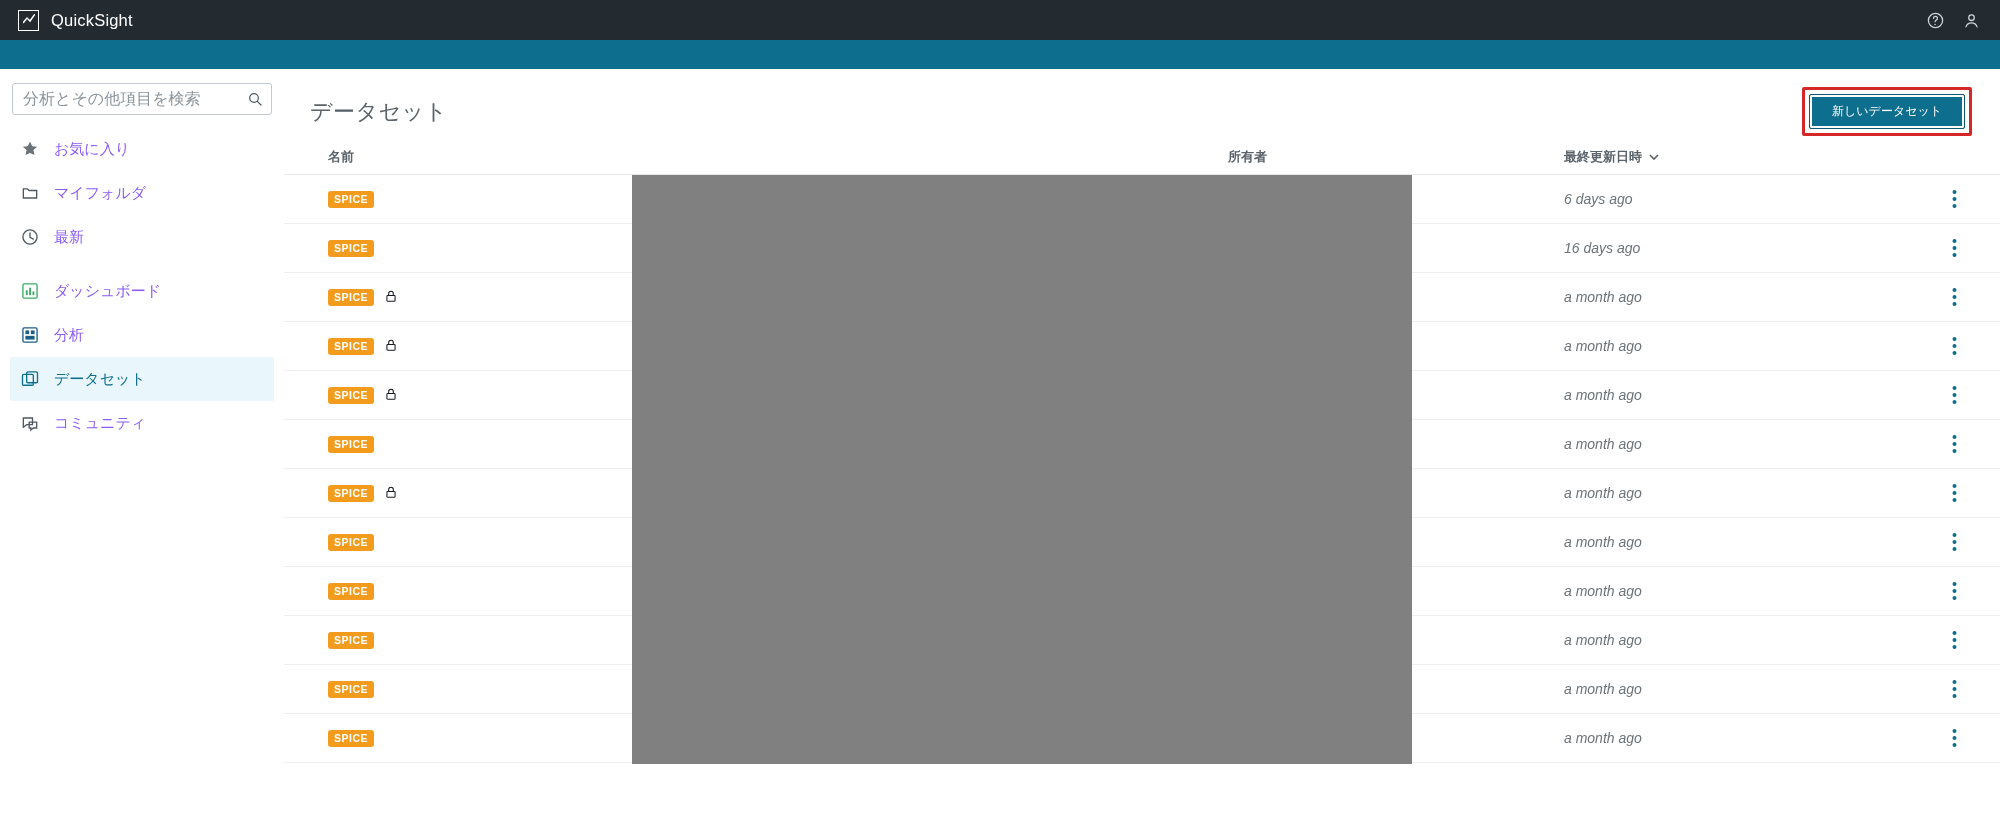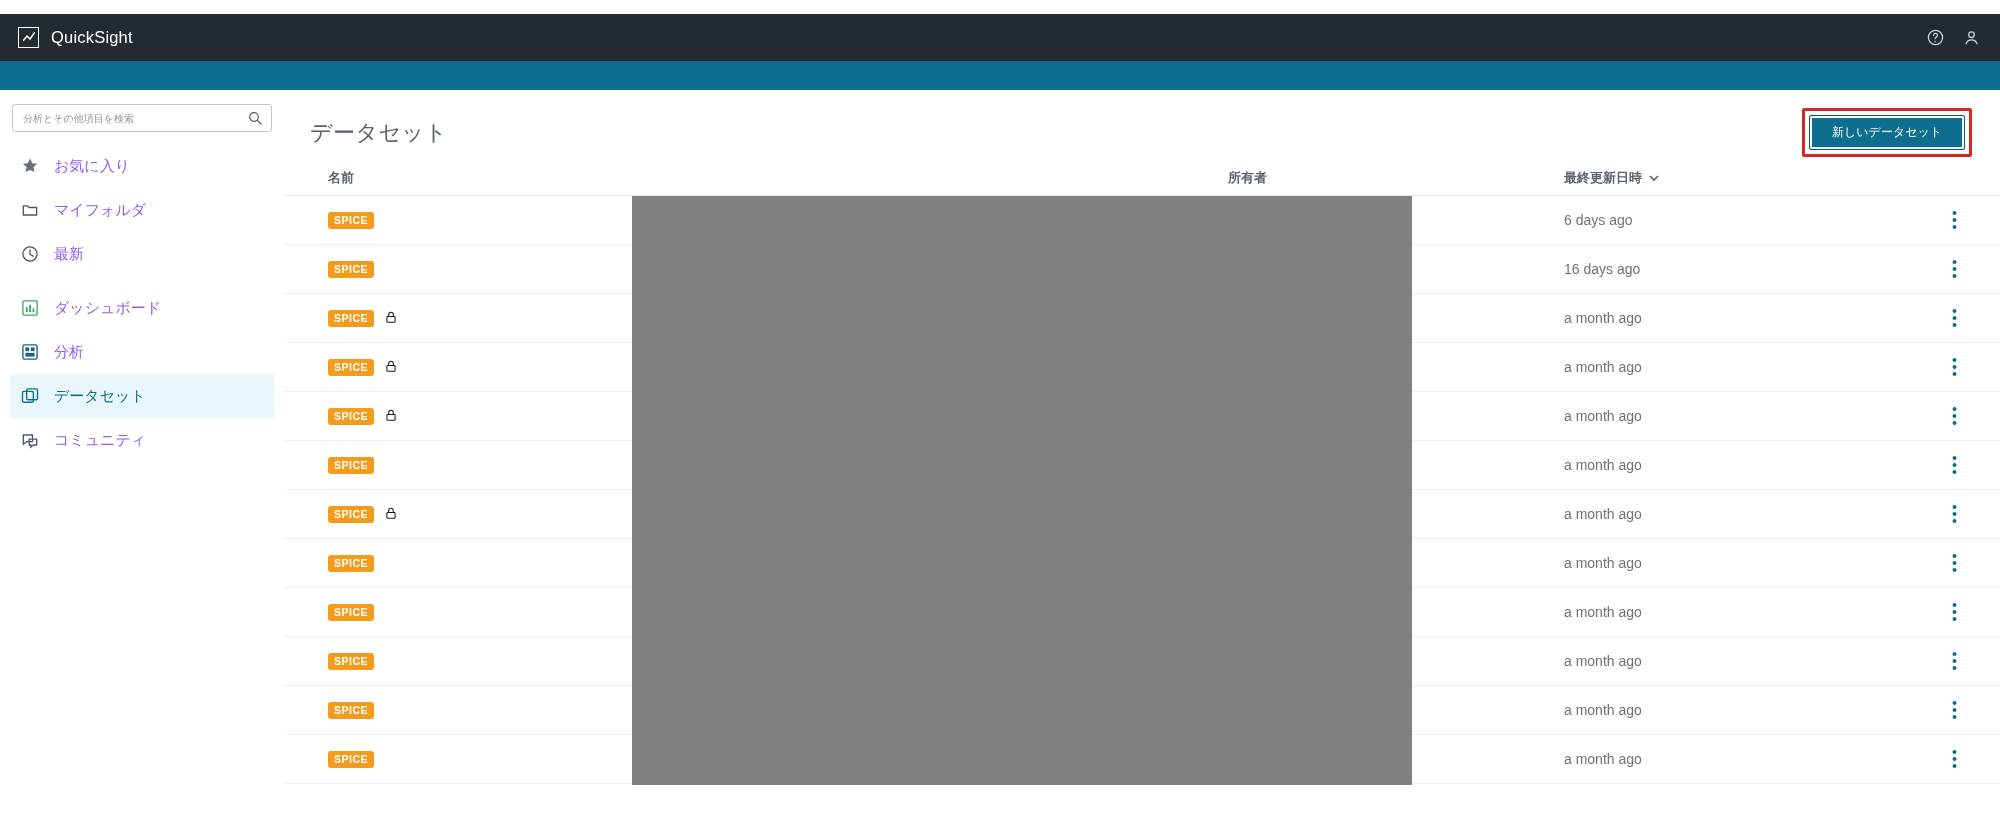--- a/index.html
+++ b/index.html
@@ -1,35 +1,35 @@
 <!DOCTYPE html>
 <html><head>
 <meta charset="utf-8">
 <style>
   * { box-sizing: border-box; }
   html, body { margin:0; padding:0; height:100%; font-family:"Amazon Ember","Helvetica Neue",Arial,"Hiragino Kaku Gothic ProN","Meiryo",sans-serif; font-size:13.5px; color:#16191f; }
   body { width:2000px; height:825px; overflow:hidden; background:#fff; }
 
   
-  .topbar { display:flex; align-items:center; height:47px; background:#232b30; color:#fff; padding:0 18px;margin-top:14px; }
+  .topbar { display:flex; align-items:center; height:40px; background:#232b30; color:#fff; padding:0 18px; }
   .topbar .logo-box { width:21px; height:21px; border:1.5px solid #fff; display:flex; align-items:center; justify-content:center; margin-right:12px; }
   .topbar .logo-box svg { width:12px; height:12px; }
   .topbar .product { font-size:16.5px; font-weight:400; letter-spacing:.2px; }
   .topbar .grow { flex:1; }
   .topbar .tb-icon { width:22px; height:22px; margin-left:14px; display:flex; align-items:center; justify-content:center; color:#cbd3d8; cursor:pointer; }
   .topbar .tb-icon svg { width:19px; height:19px; stroke:#cbd3d8; fill:none; }
   .ribbon { height:29px; background:#0e6e8e; }
 
   
   .page { display:flex; height:calc(825px - 40px - 29px); }
 
   
   .sidebar { width:284px; flex:0 0 284px; border-right:0; padding:14px 10px 0 10px; }
   .search-wrap { display:flex; align-items:center; border:1px solid #c2c8ce; border-radius:3px; padding:5px 8px; margin:0 2px 12px 2px; }
-  .search-wrap input { border:0; outline:0; flex:1; font-size:10px; background:transparent; color:#737373; }
+  .search-wrap input { border:0; outline:0; flex:1; font-size:16px; background:transparent; color:#737373; }
   .search-wrap input::placeholder { color:#8b949c; }
   .search-wrap .mag { width:16px; height:16px; stroke:#4f5862; fill:none; }
 
   .nav-item { display:flex; align-items:center; gap:14px; padding:12px 10px; font-size:15px; color:#8b5cf6; cursor:pointer; border-radius:2px; }
   .nav-item.active { background:#e9f6fb; color:#0e6e8e; }
   .nav-item .ic { width:20px; height:20px; display:flex; align-items:center; justify-content:center; }
   .nav-item .ic svg { width:20px; height:20px; stroke:#4f5862; fill:none; stroke-width:1.6; }
   .nav-item.active .ic svg { stroke:#0e6e8e; fill:none; }
   .nav-group-sep { height:10px; }
 
@@ -49,21 +49,21 @@
   .col-date   { flex: 1; display:flex; align-items:center; gap:6px;font-family:Liberation Serif, serif; }
   .col-date svg { width:12px; height:12px; stroke:#5b636a; fill:none; }
   .col-menu   { flex: 0 0 40px; }
 
   .rows { position:relative; }
   .row { display:flex; align-items:center; height:49px; padding:0 26px 0 44px; border-bottom:1px solid #efefef; font-size:14px; color:#6c7378; }
   .row .namecell { flex:0 0 900px; display:flex; align-items:center; gap:10px; }
   .badge { background:#f39b1d; color:#fff; font-size:10.5px; font-weight:700; letter-spacing:.5px; padding:2.5px 6px; border-radius:3px; }
   .lock svg { width:14px; height:14px; stroke:#16191f; fill:none; stroke-width:1.8; }
   .owner { flex:0 0 336px; color:#9aa1a7; }
-  .date  { flex:1; color:#6c7378; }
+  .date  { flex:1; color:#6c7378;font-style:italic; }
   .kebab { flex:0 0 40px; display:flex; justify-content:center; cursor:pointer; }
   .kebab svg { width:5px; height:20px; fill:#0e6e8e; }
 
   
   .redact { position:absolute; left:348px; top:0; width:780px; background:#808080; }
 </style>
 </head>
 <body>
 
 <div class="topbar">

